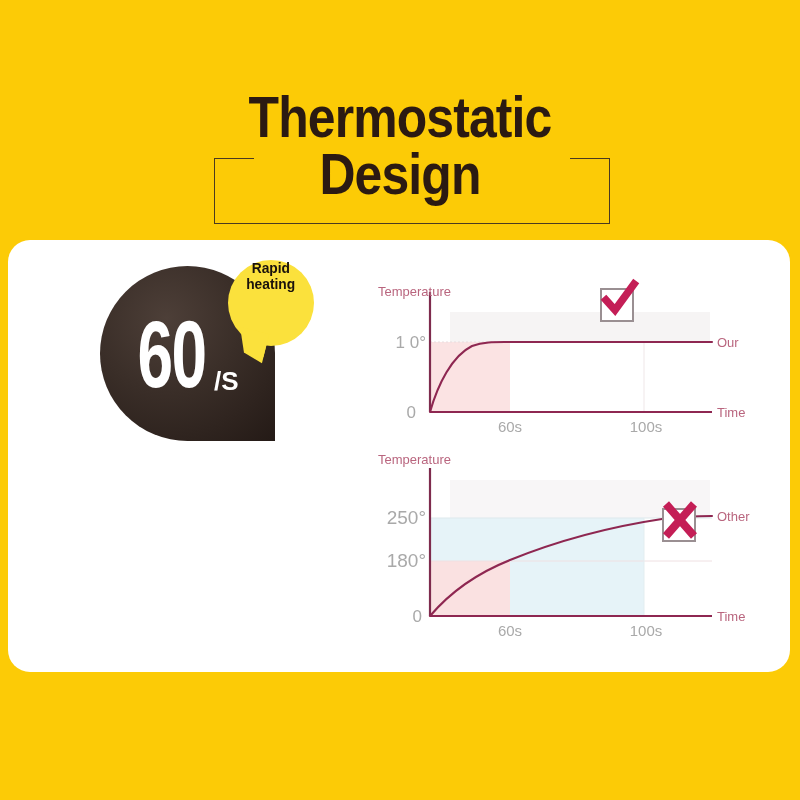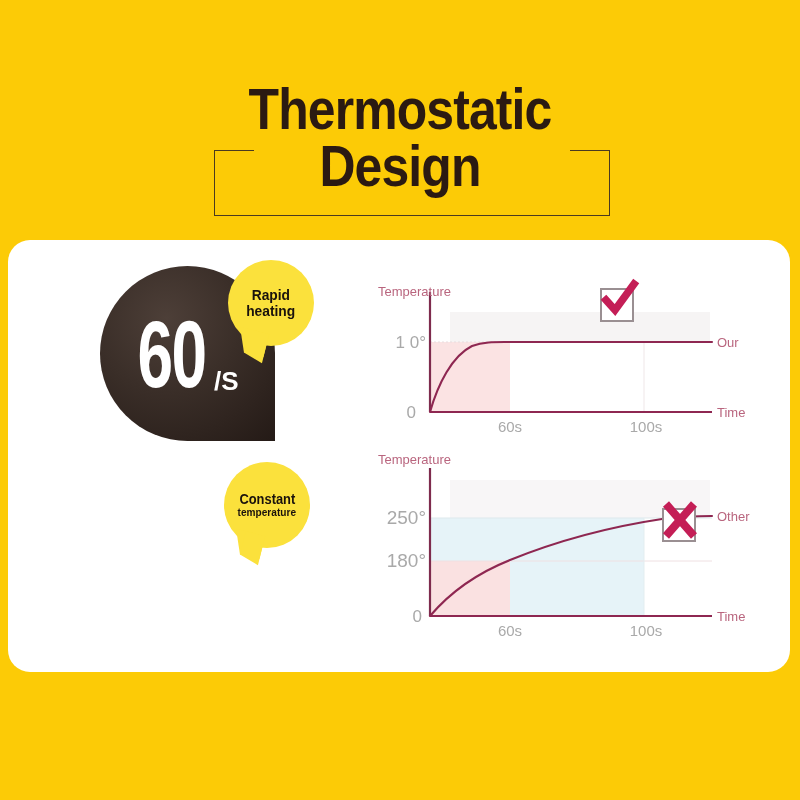--- a/index.html
+++ b/index.html
@@ -11,21 +11,21 @@
     height: 800px;
     background: #FCCB06;
     font-family: "Liberation Sans", sans-serif;
     overflow: hidden;
     position: relative;
   }
 
   
   #header {
     position: absolute;
-    left: 0; top: 0;
+    left: 0; top: 8px;
     width: 800px; height: 240px;
   }
   #title-block {
     position: absolute;
     left: 0; top: 82px;
     width: 800px;
     text-align: center;
     z-index: 3;
   }
   .title-line {
@@ -130,21 +130,21 @@
 
   
   .bubble {
     position: absolute;
     width: 86px; height: 86px;
     background: #FBE13C;
     border-radius: 50%;
     display: flex;
     flex-direction: column;
     align-items: center;
-    justify-content: center;
+    justify-content: flex-start;
     text-align: center;
     z-index: 4;
   }
   .bubble::after {
     content: "";
     position: absolute;
     left: 8px; bottom: -14px;
     width: 0; height: 0;
     border-left: 10px solid transparent;
     border-right: 20px solid #FBE13C;
@@ -219,24 +219,20 @@
       <span class="num-unit">/S</span>
     </div>
   </div>
   <div class="bubble" id="bubble-speed">
     <span class="bubble-l1">Rapid</span>
     <span class="bubble-l2">heating</span>
   </div>
 </div>
 
 <div class="badge" id="badge-temp">
-  <div class="bubble" id="bubble-temp">
-    <span class="bubble-l1">Constant</span>
-    <span class="bubble-l2">temperature</span>
-  </div>
 </div>
 
 <div class="chart" id="chart-fast">
   <svg width="400" height="155" viewBox="0 0 400 155">
 
     <rect x="78" y="32" width="260" height="30" fill="#F6F4F4"></rect>
 
     <rect x="58" y="62" width="80" height="70" fill="#FBE3E3"></rect>
 
     <line x1="58" y1="62" x2="340" y2="62" stroke="#E8DDDF" stroke-width="1" stroke-dasharray="2 2"></line>

